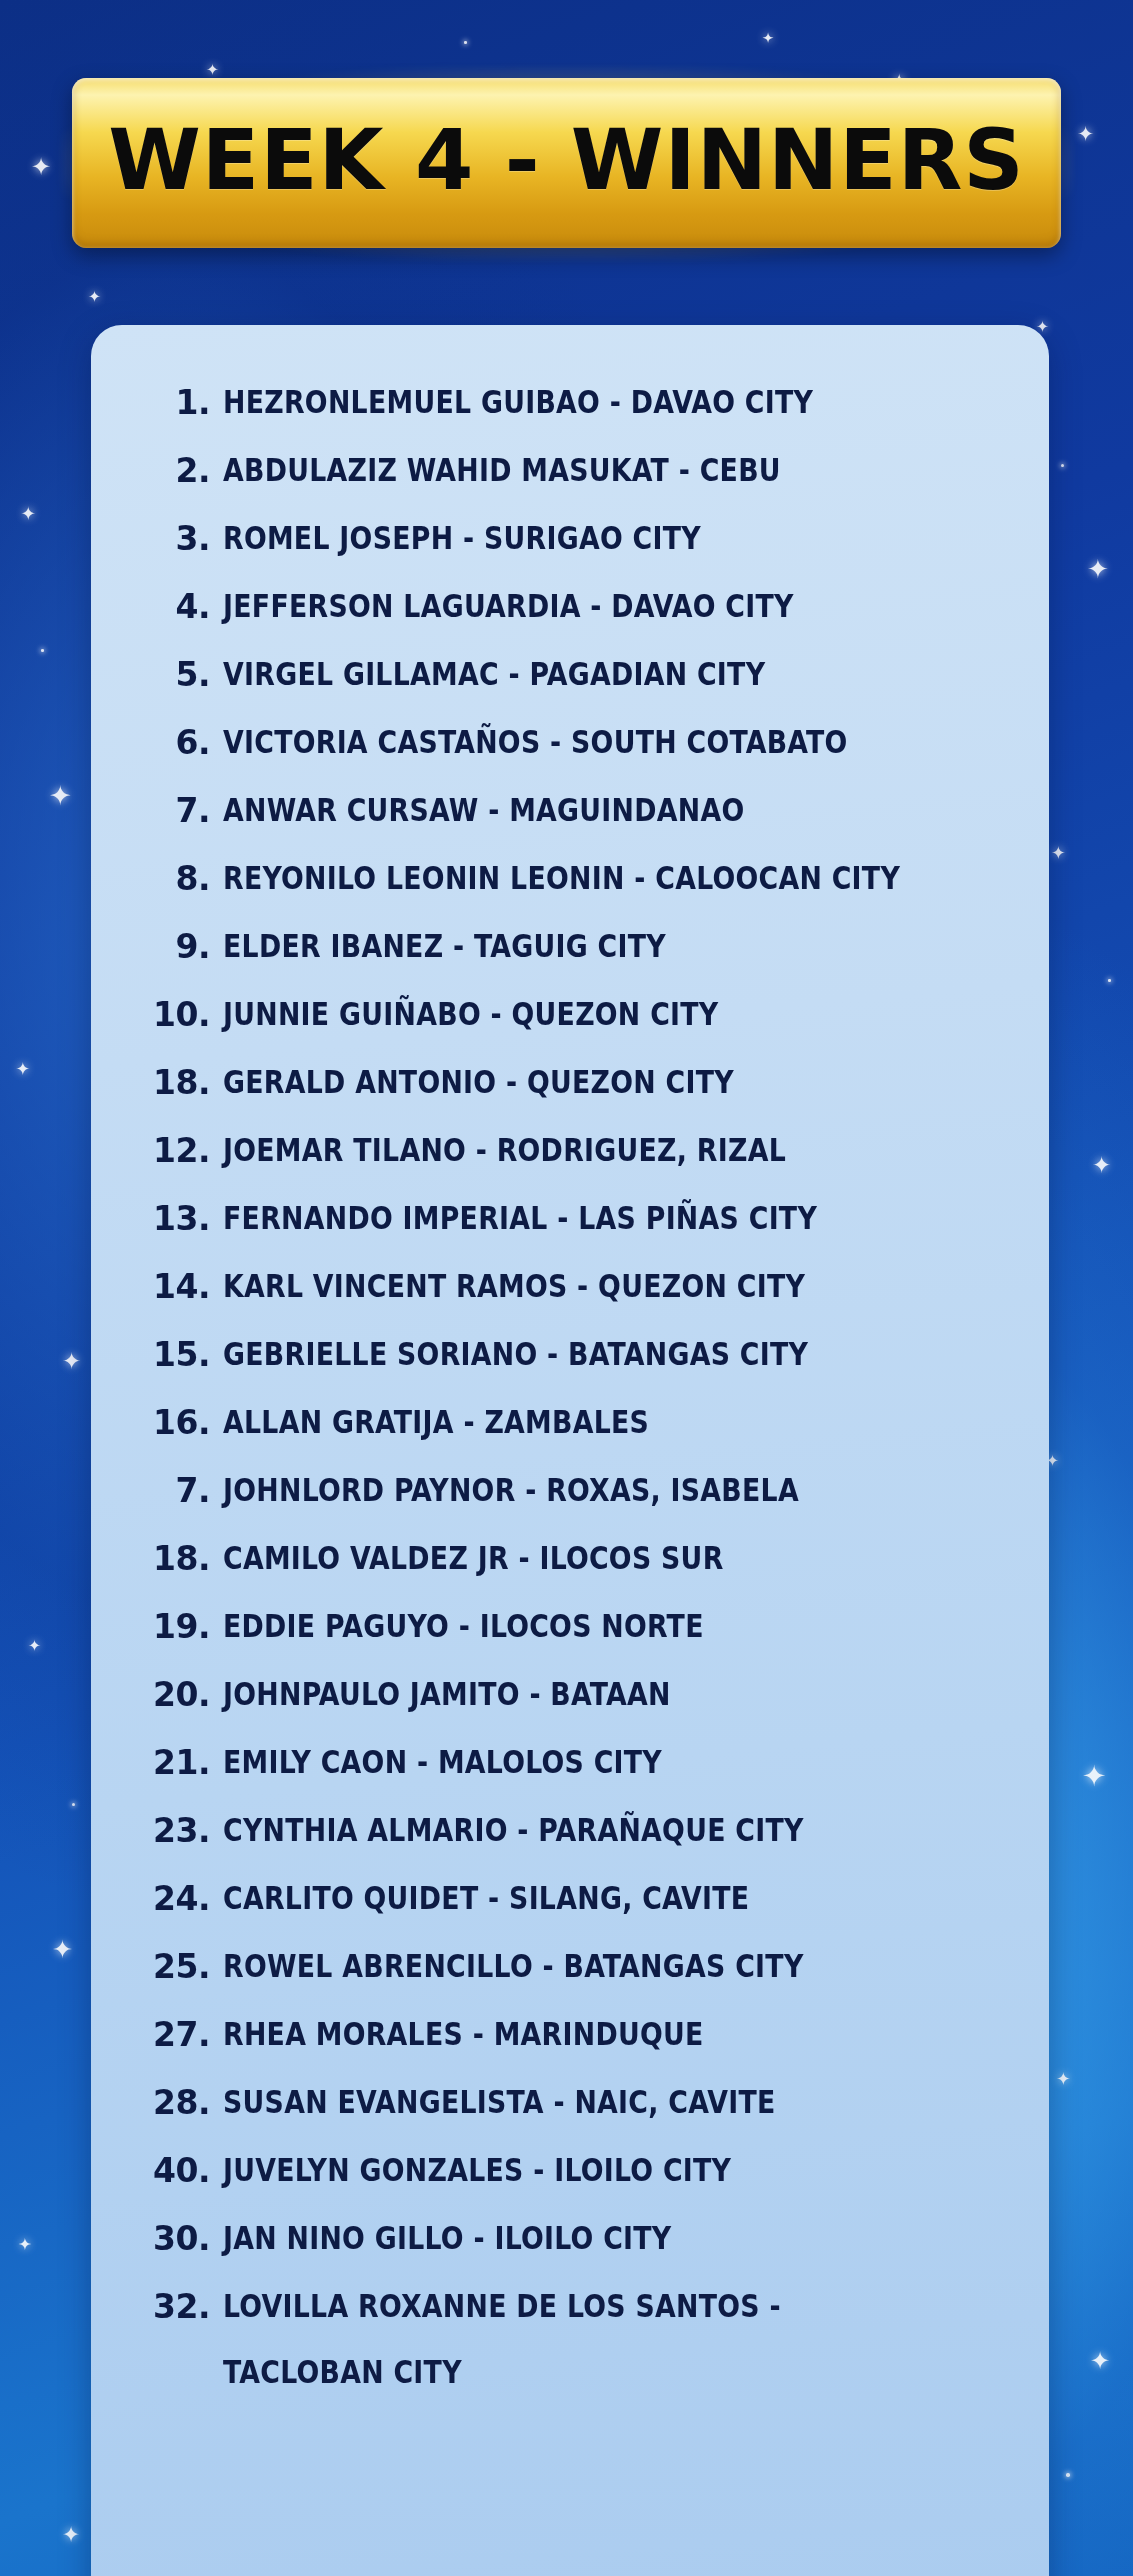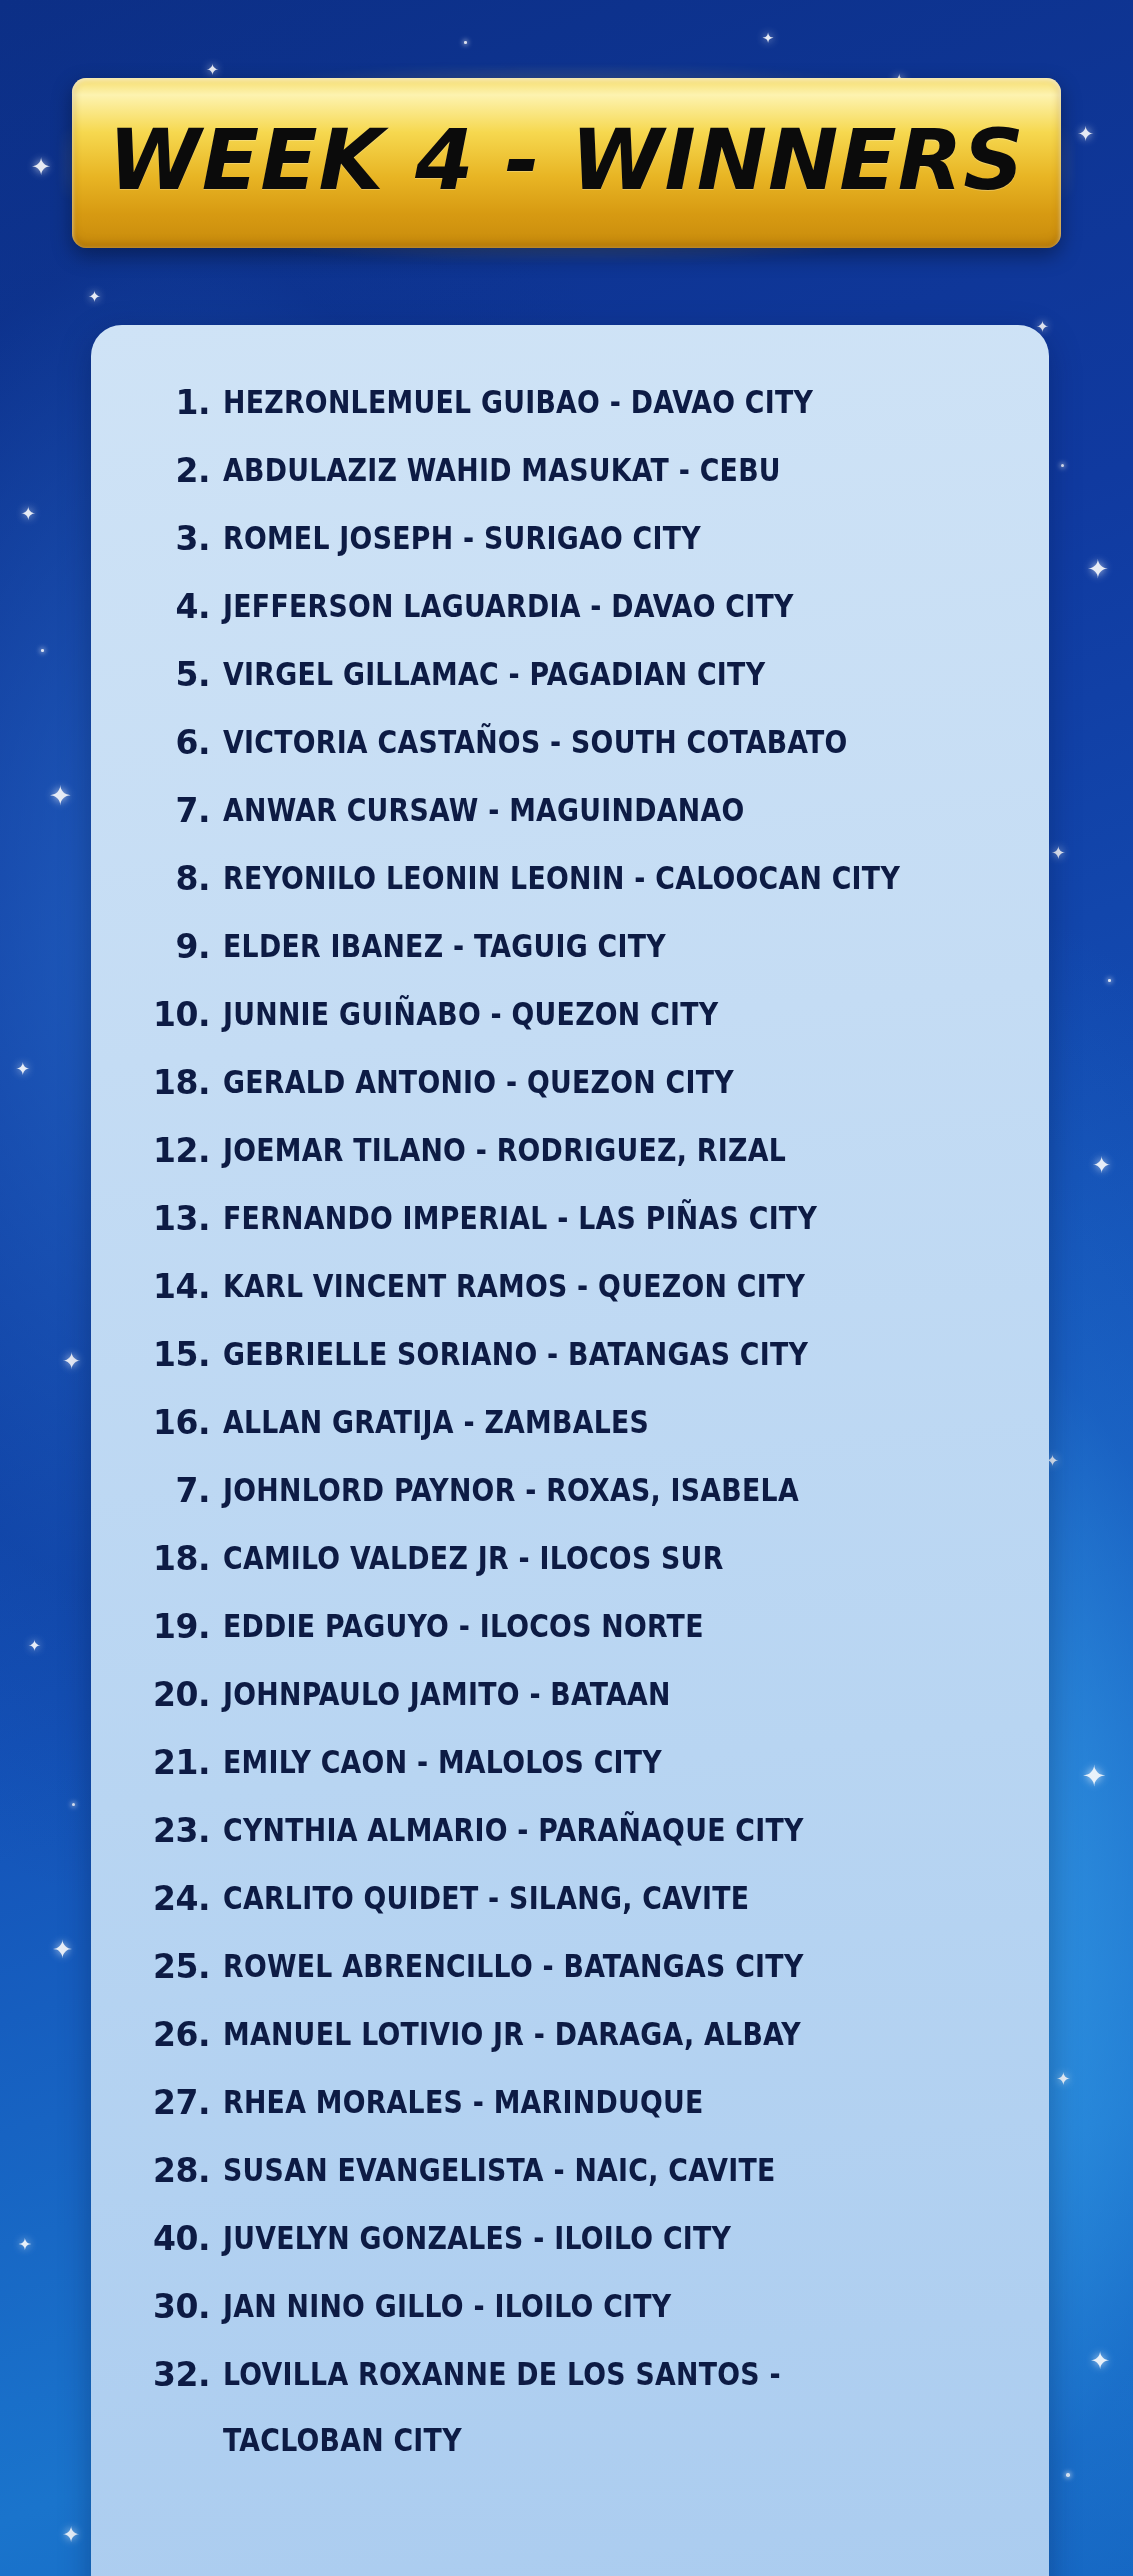--- a/index.html
+++ b/index.html
@@ -61,21 +61,20 @@
     border-radius: 14.4px;
     background: linear-gradient(180deg, #f5dc6a 0%, #fdf3b0 10%, #f6d84f 32%, #e8b524 58%, #d79a12 80%, #c88b0c 100%);
     box-shadow: 0 7.2px 20.6px rgba(0,0,0,0.35), inset 0 2.1px 5.2px rgba(255,255,255,0.7), inset 0 -4.1px 9.3px rgba(140,85,0,0.45);
     display: flex;
     align-items: center;
     justify-content: center;
   }
   .header-title {
     font-family: "DejaVu Sans", sans-serif;
     font-weight: 900;
-    font-style: italic;
     font-size: 84px;
     letter-spacing: 1px;
     color: #0b0b0b;
     text-align: center;
     white-space: nowrap;
     transform: translateY(-3.1px);
     text-shadow: 0 1.5px 0 rgba(255,255,255,0.25);
   }
   
   .card {
@@ -268,24 +267,20 @@
       </div>
       <div class="row">
         <span class="num">24.</span>
         <span class="entry">CARLITO QUIDET - SILANG, CAVITE</span>
       </div>
       <div class="row">
         <span class="num">25.</span>
         <span class="entry">ROWEL ABRENCILLO - BATANGAS CITY</span>
       </div>
       <div class="row">
-        <span class="num">26.</span>
-        <span class="entry">MANUEL LOTIVIO JR - DARAGA, ALBAY</span>
-      </div>
-      <div class="row">
         <span class="num">27.</span>
         <span class="entry">RHEA MORALES - MARINDUQUE</span>
       </div>
       <div class="row">
         <span class="num">28.</span>
         <span class="entry">SUSAN EVANGELISTA - NAIC, CAVITE</span>
       </div>
       <div class="row">
         <span class="num">40.</span>
         <span class="entry">JUVELYN GONZALES - ILOILO CITY</span>

